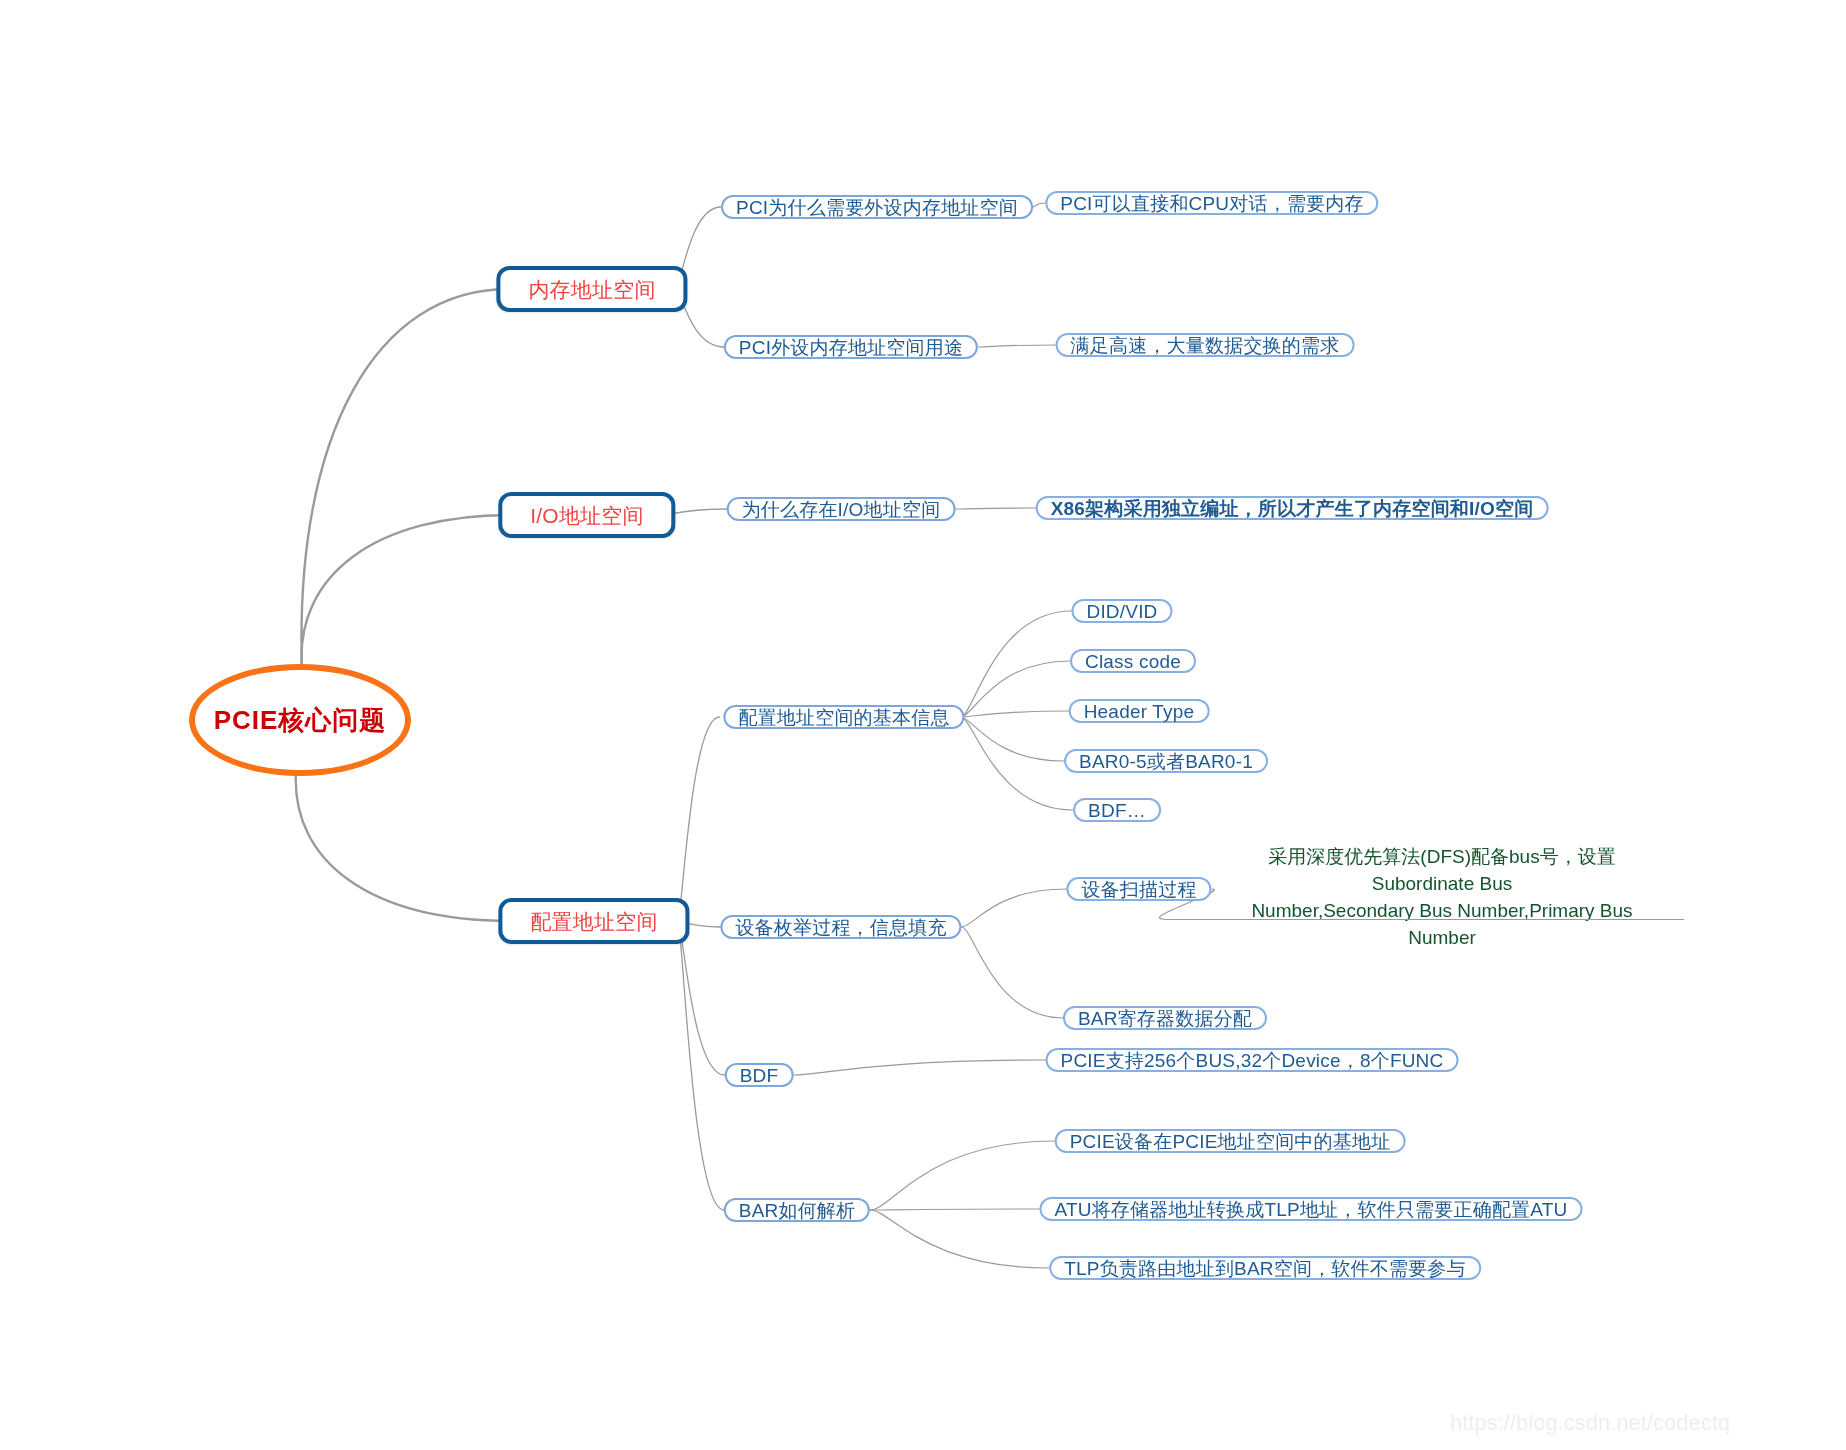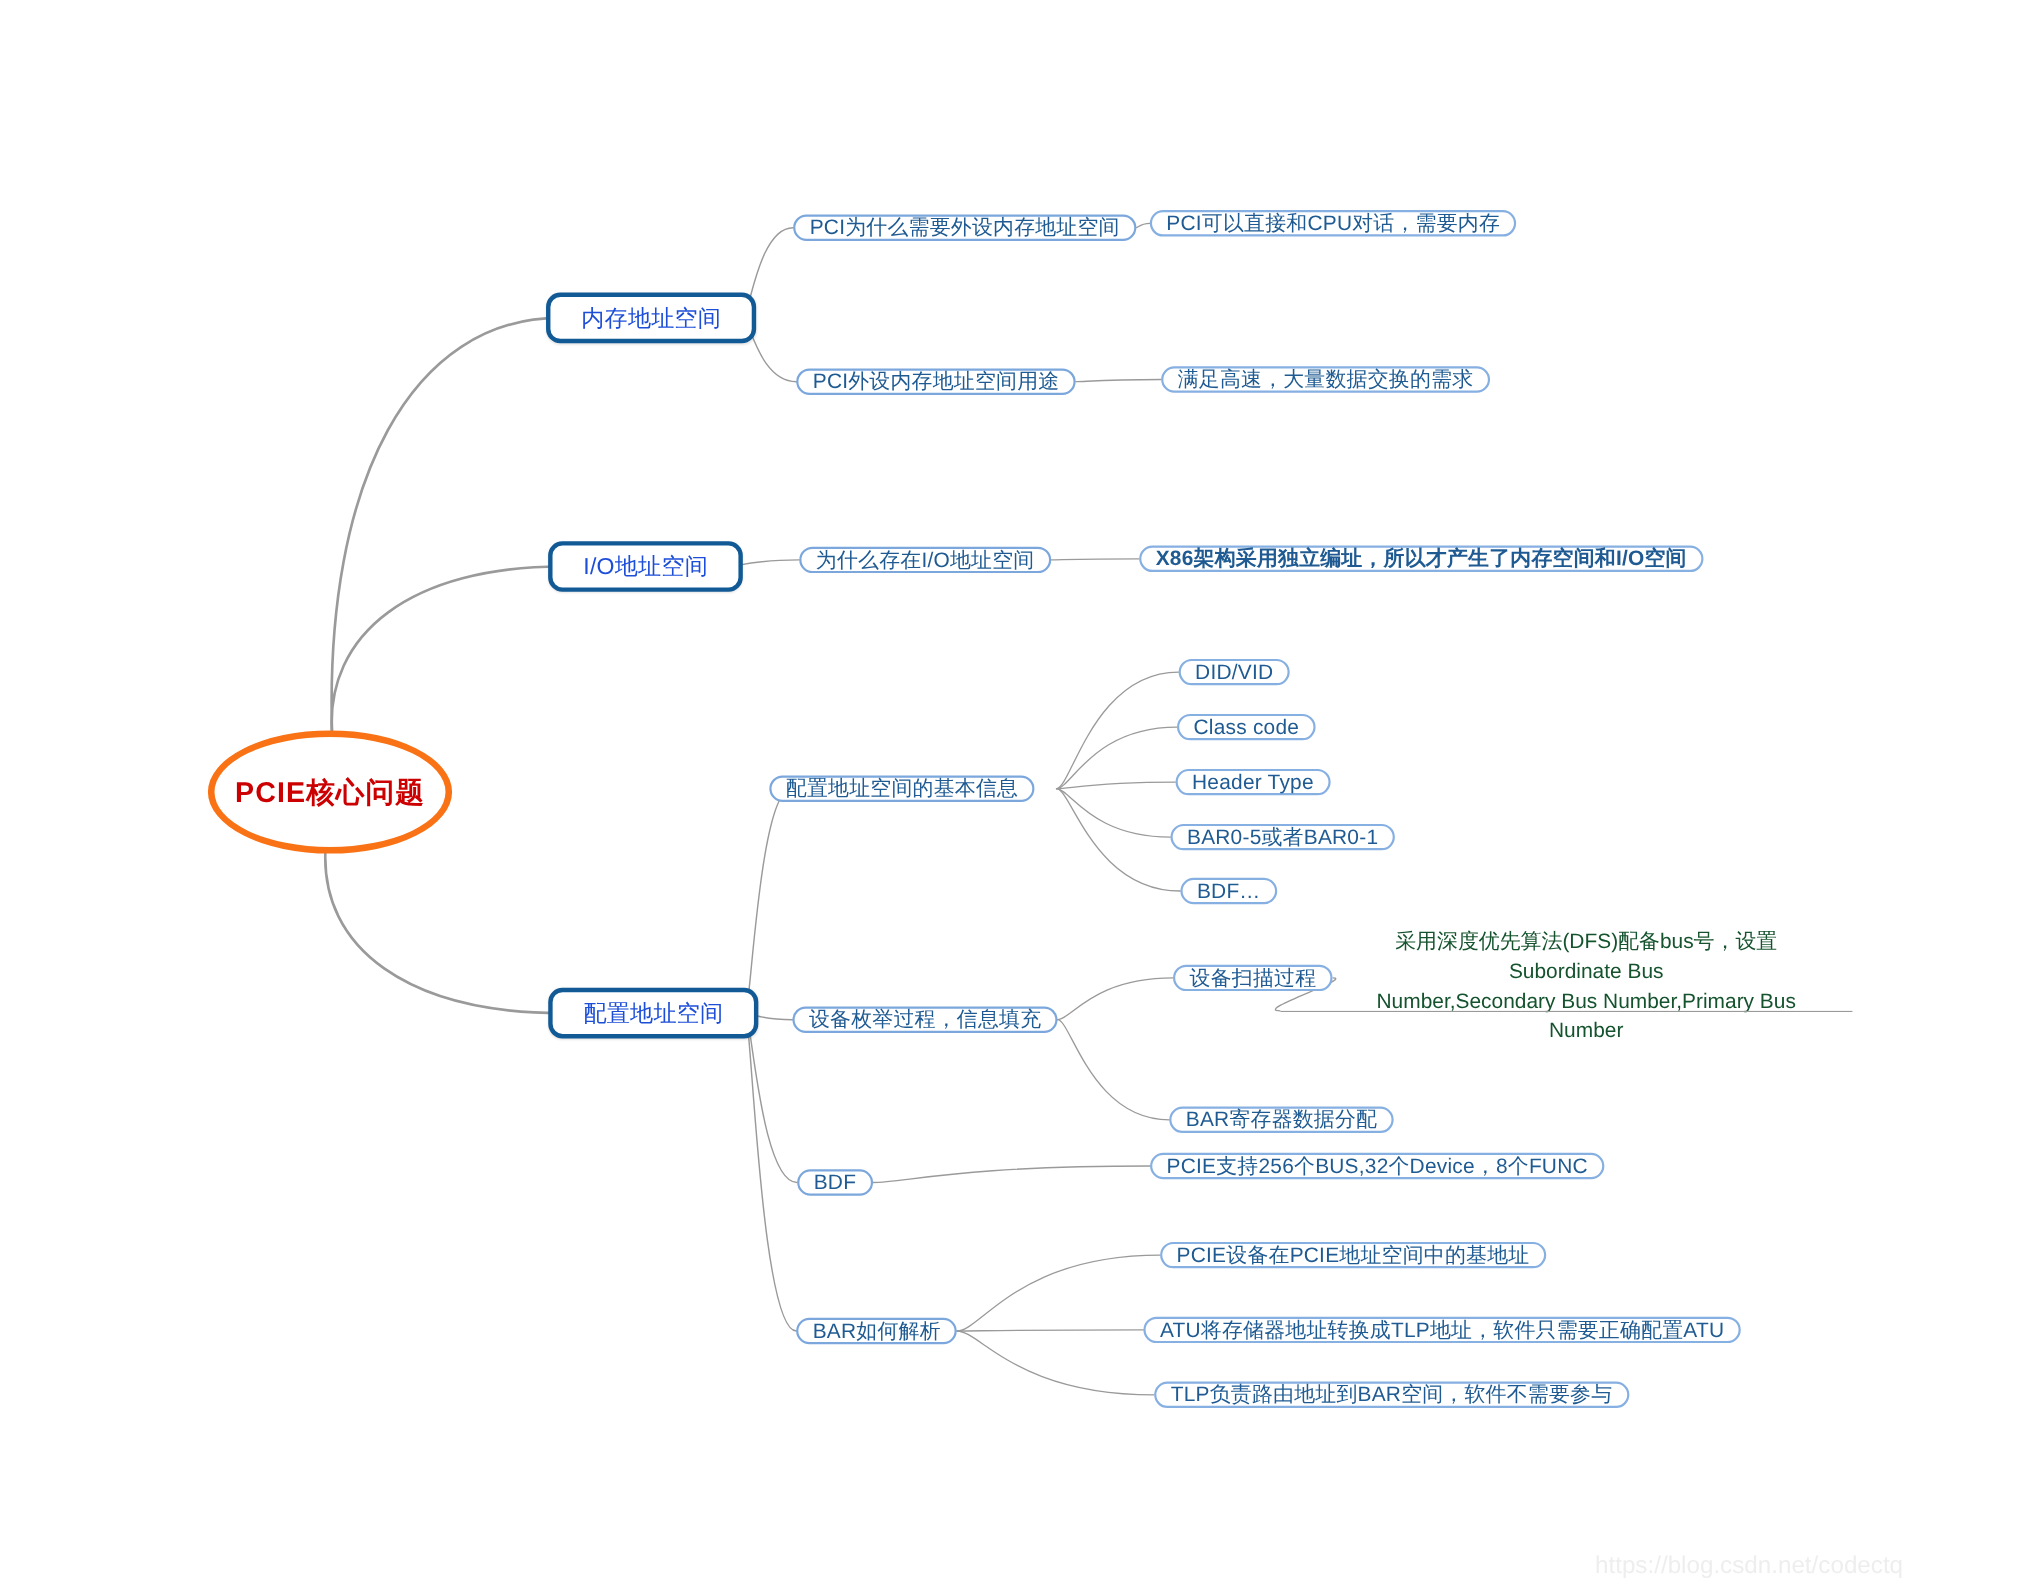--- a/index.html
+++ b/index.html
@@ -38,21 +38,21 @@
     color: #1f5b92;
     font-size: 19px;
     line-height: 1;
     letter-spacing: 0.2px;
     transform: translate(-50%, -50%);
   }
   
   .node.lvl1 {
     border: 4px solid #125a96;
     border-radius: 13px;
-    color: #1d4ed8;
+    color: #ef4444;
     font-size: 21px;
     padding: 0 28px;
     height: 46px;
     box-shadow: 0 1px 2px rgba(0,0,0,0.10);
   }
   
   .node.lvl2, .node.lvl3 {
     border: 2px solid #7ba7dd;
     border-radius: 12px;
     color: #1f5b92;
@@ -150,21 +150,21 @@
     </div>
     <div class="node lvl2" style="left: 841px; top: 509px;">
       <span>为什么存在I/O地址空间</span>
     </div>
     <div class="node lvl3" style="left: 1292px; top: 508px; font-weight: bold;">
       <span>X86架构采用独立编址，所以才产生了内存空间和I/O空间</span>
     </div>
     <div class="node lvl1" style="left: 594px; top: 921px;">
       <span>配置地址空间</span>
     </div>
-    <div class="node lvl2" style="left: 820px; top: 717px;">
+    <div class="node lvl2" style="left: 844px; top: 717px;">
       <span>配置地址空间的基本信息</span>
     </div>
     <div class="node lvl3" style="left: 1122px; top: 611px;">
       <span>DID/VID</span>
     </div>
     <div class="node lvl3" style="left: 1133px; top: 661px;">
       <span>Class code</span>
     </div>
     <div class="node lvl3" style="left: 1139px; top: 711px;">
       <span>Header Type</span>

